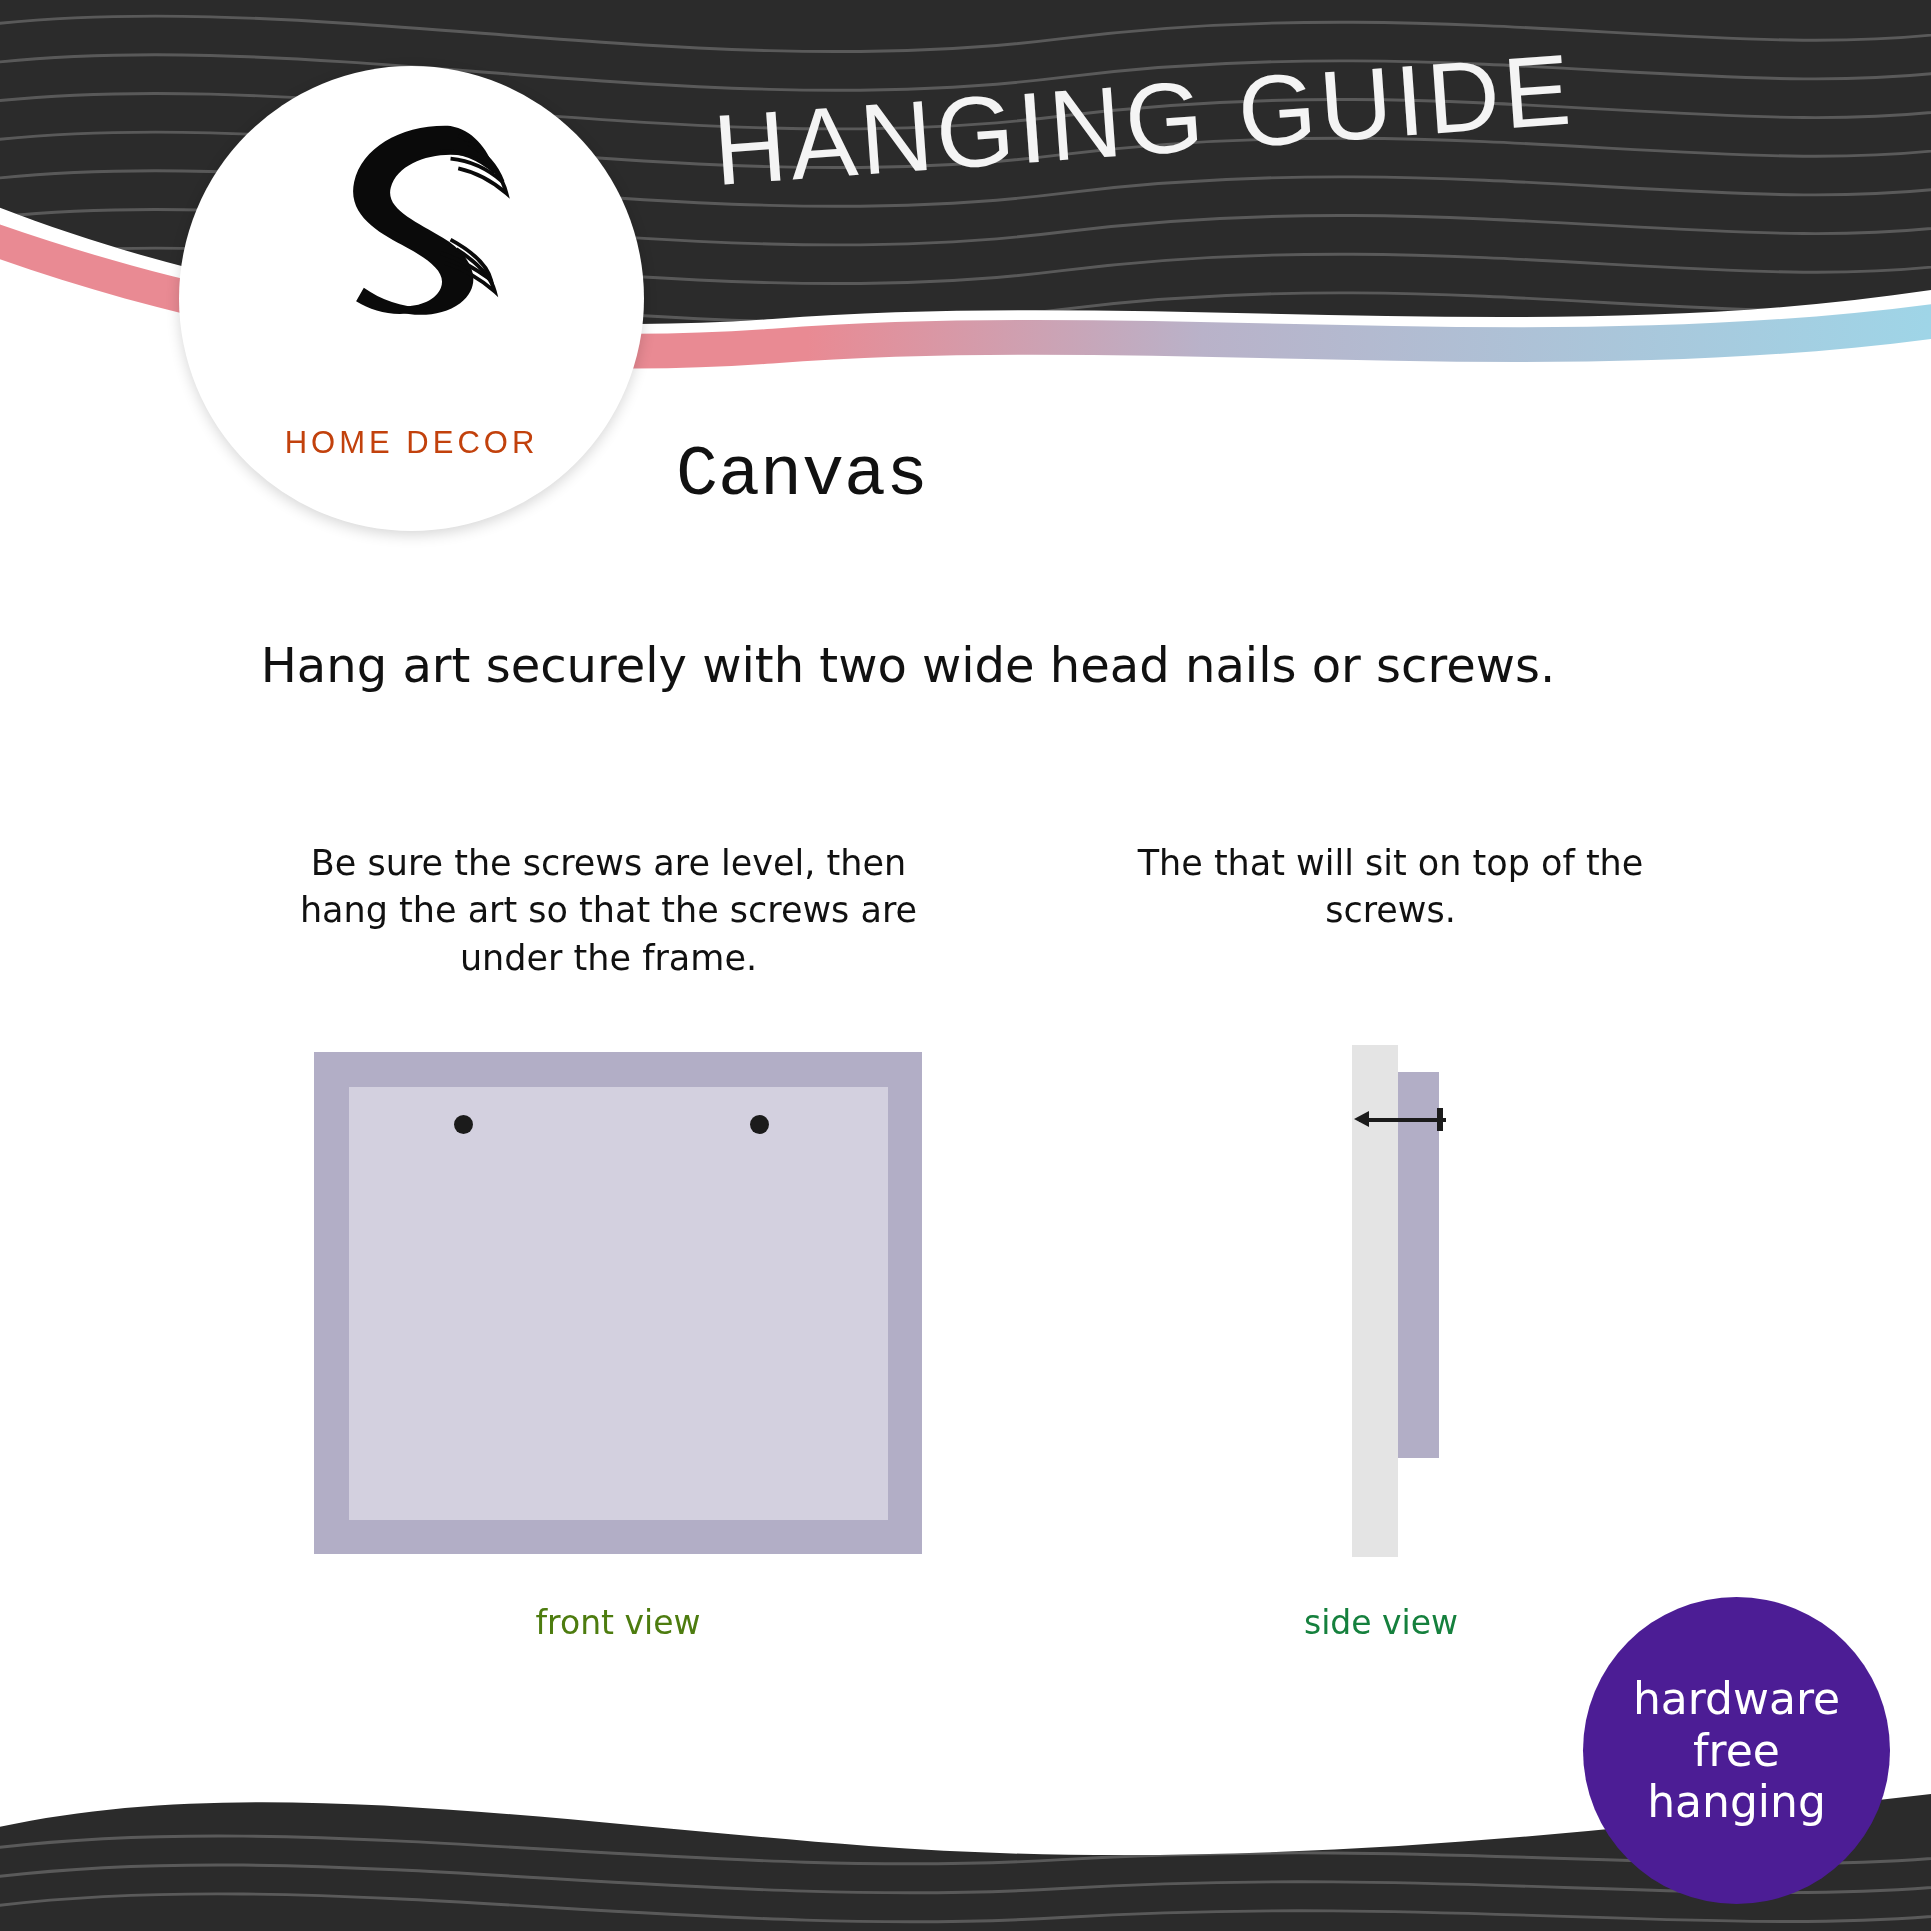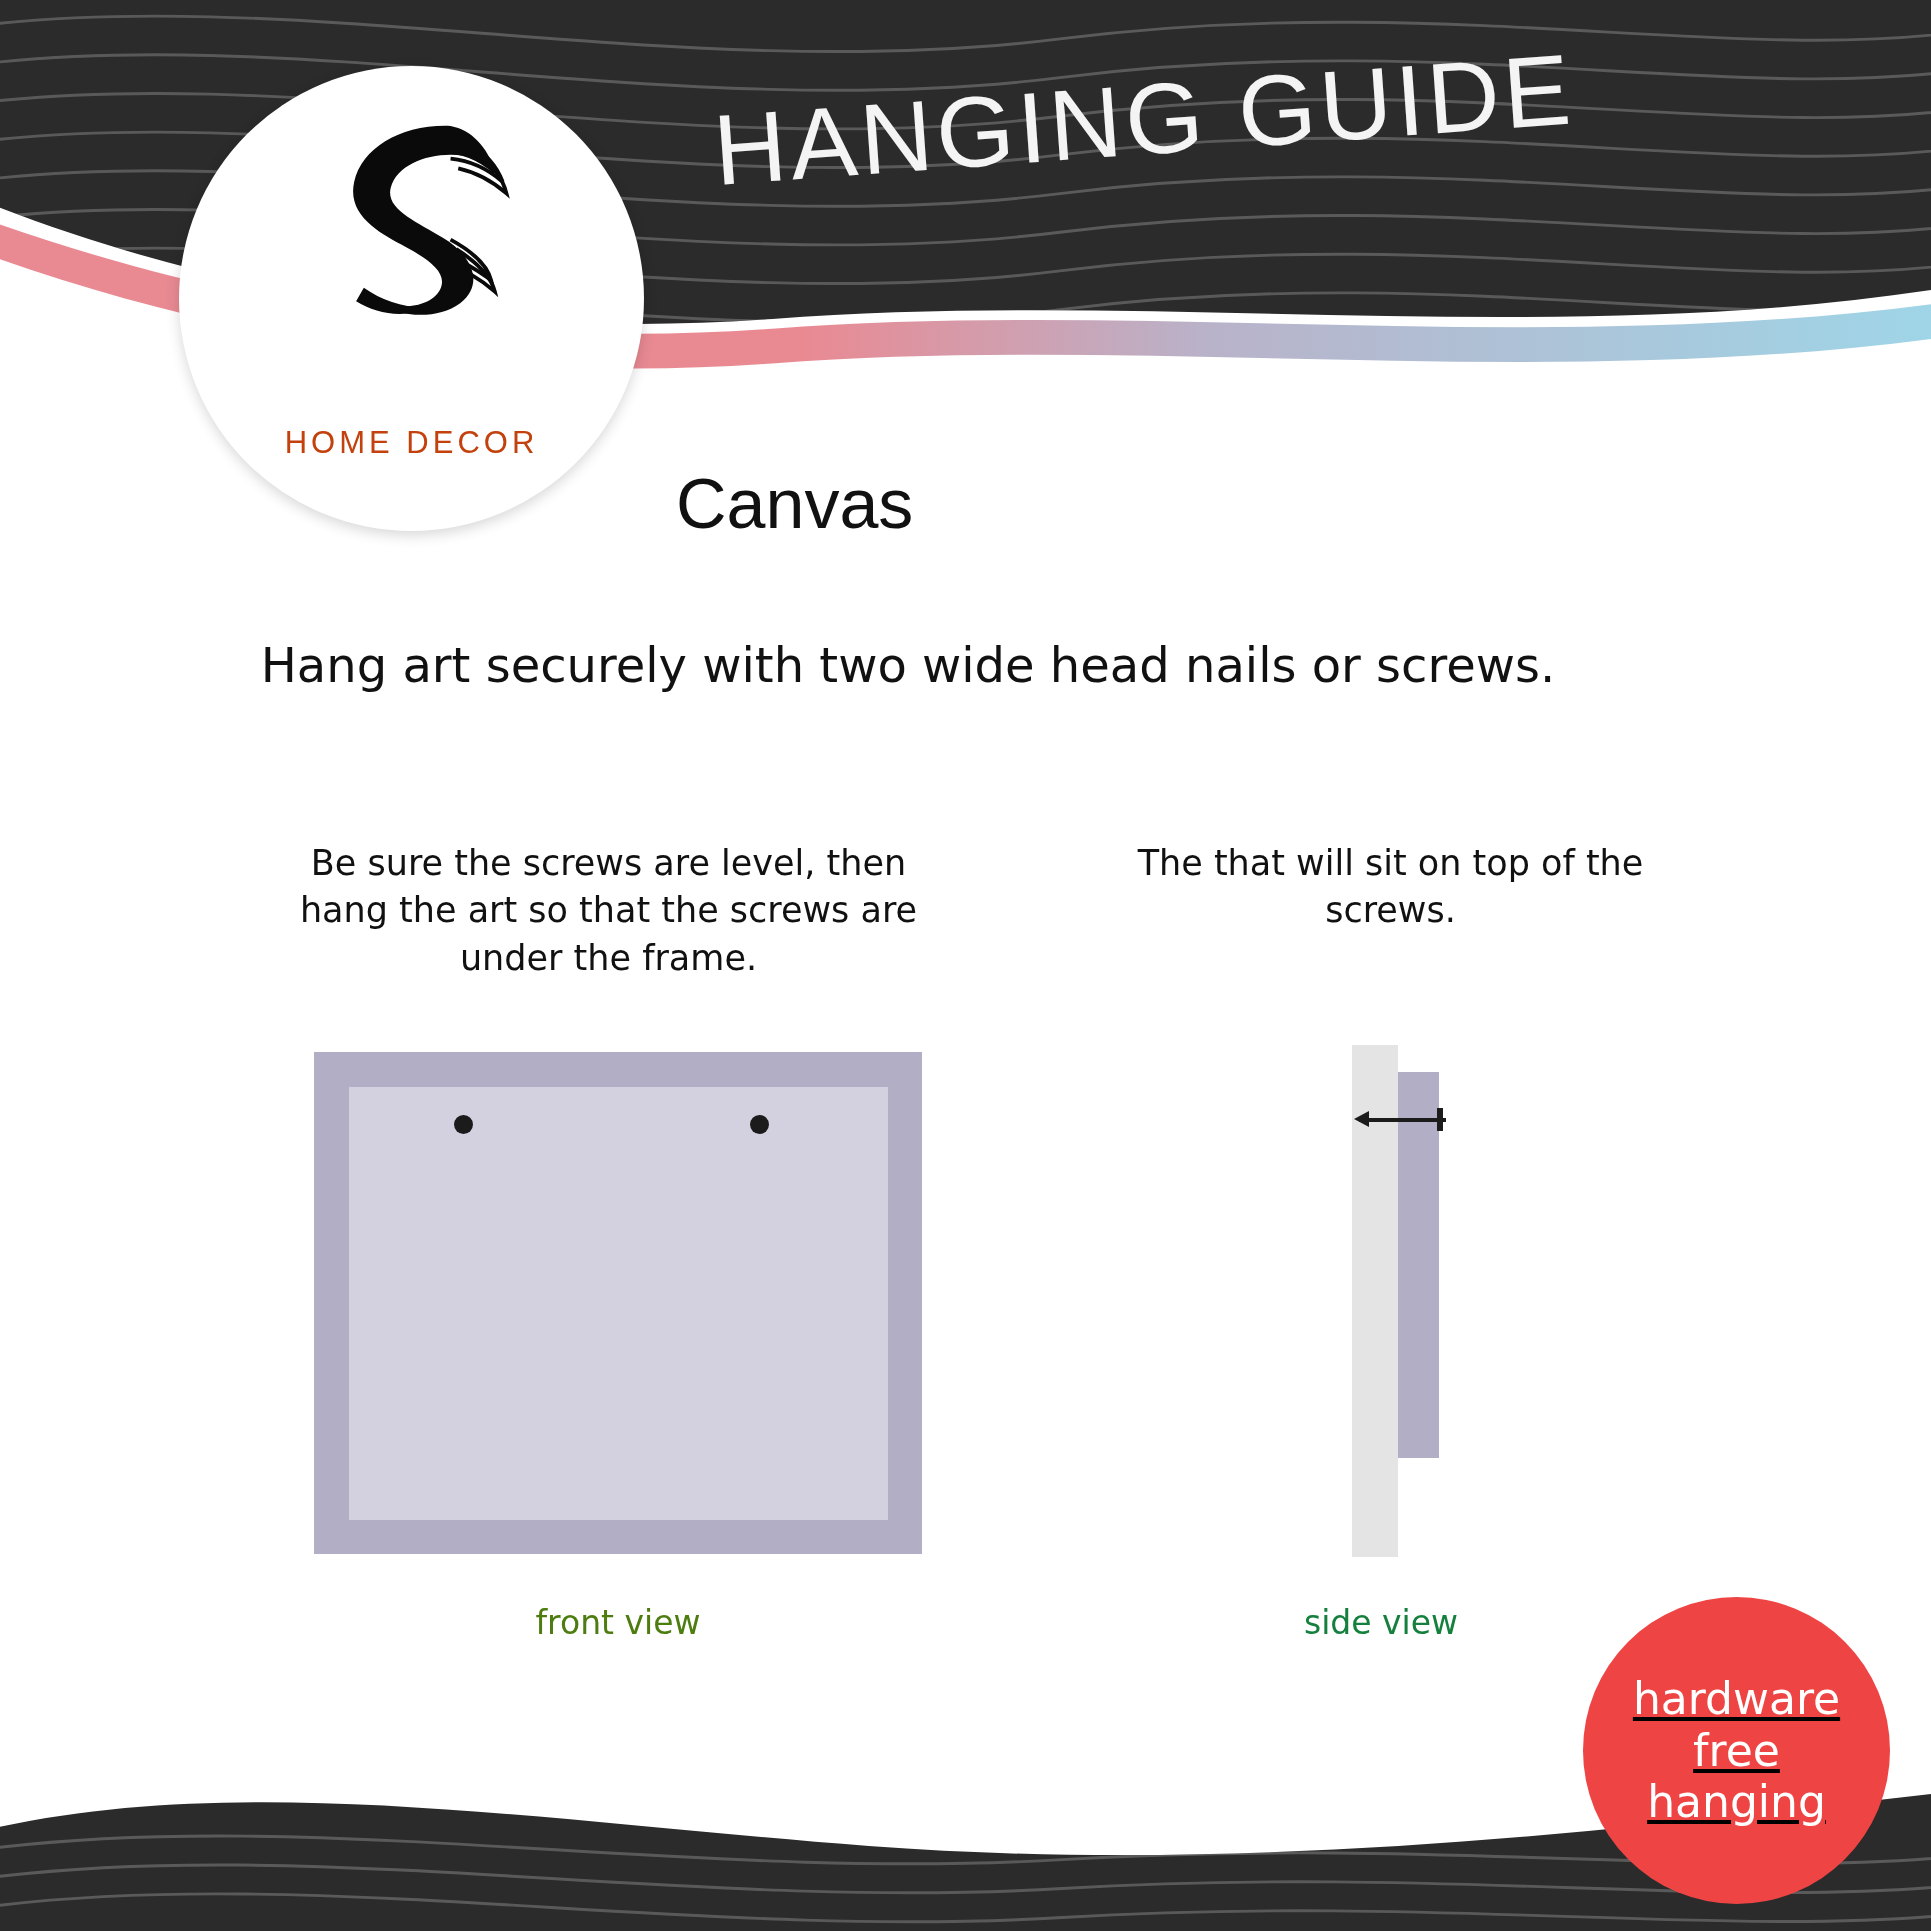--- a/index.html
+++ b/index.html
@@ -96,25 +96,25 @@
     font-weight: 400;
     transform: rotate(-4.1deg);
     transform-origin: left center;
     white-space: nowrap;
     z-index: 5;
   }
 
   
   .product-type {
     position: absolute;
-    top: 464px;
+    top: 436px;
     left: 676px;
     width: 966px;
     text-align: left;
-    font-family: Liberation Sans, sans-serif;
+    font-family: Liberation Mono, monospace;
     font-size: 70px;
     color: #111111;
     font-weight: 400;
   }
 
   
   .main-instruction {
     position: absolute;
     top: 637px;
     left: 0;
@@ -241,27 +241,26 @@
   }
 
   
   .hw-badge {
     position: absolute;
     right: 41px;
     bottom: 27px;
     width: 307px;
     height: 307px;
     border-radius: 50%;
-    background: #ef4444;
+    background: #4c1d95;
     display: flex;
     flex-direction: column;
     align-items: center;
     justify-content: center;
     z-index: 7;
-    text-decoration: underline;
   }
   .hw-badge div {
     font-family: "DejaVu Sans", sans-serif;
     font-size: 44px;
     color: #ffffff;
     line-height: 1.18;
     text-align: center;
   }
 </style>
 </head>

